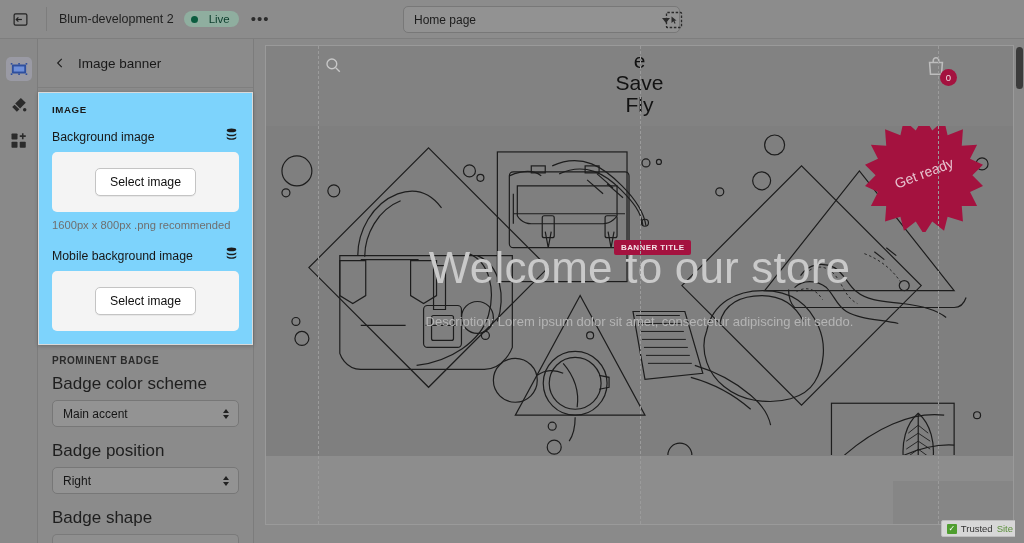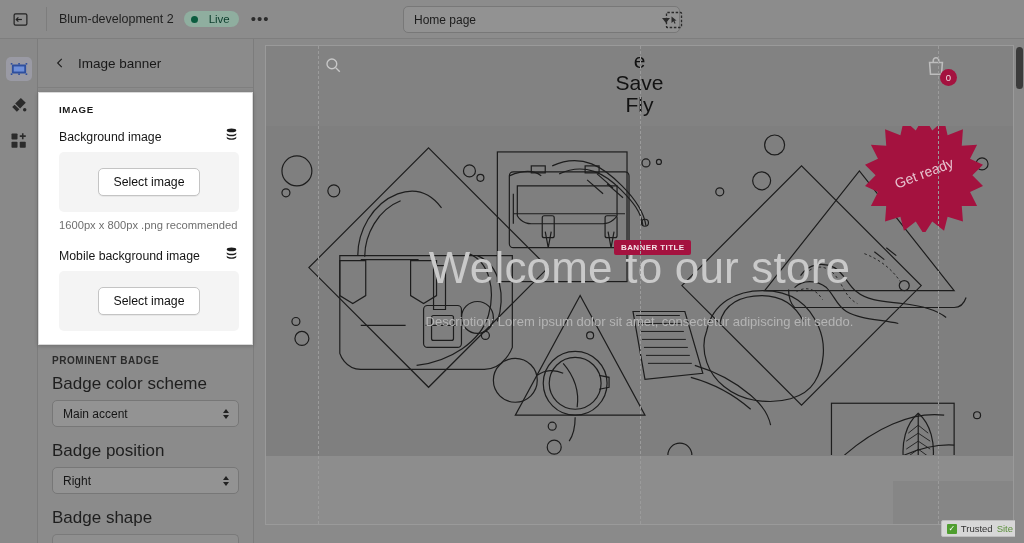--- a/index.html
+++ b/index.html
@@ -191,25 +191,25 @@
     padding: 0 14px;
     gap: 9px; cursor: pointer;
   }
   .sb-footer span.txt { font-size: 12.5px; color: #1c1c1c; }
 
   
   .spotlight {
     position: absolute;
     left: 38px; top: 92px;
     width: 215px; height: 253px;
-    background: #ffffff;
+    background: #7dd3fc;
     border: 1px solid #d9d9d9;
     box-shadow: 0 1px 4px rgba(0,0,0,.22);
     z-index: 40;
-    padding: 11px 13px 0 20px;
+    padding: 11px 13px 0 13px;
   }
   .sp-label {
     font-size: 9.7px; font-weight: bold; letter-spacing: .6px;
     color: #1a1a1a; margin-bottom: 12px;
   }
   .sp-row {
     display: flex; align-items: center; justify-content: space-between;
     margin-bottom: 6px;
   }
   .sp-row .nm { font-size: 12.3px; color: #171717; }

